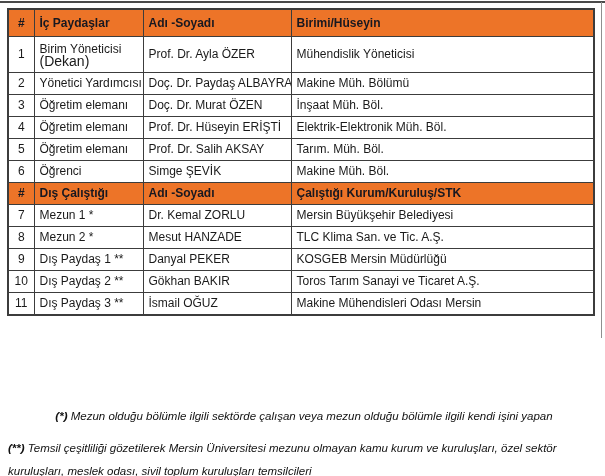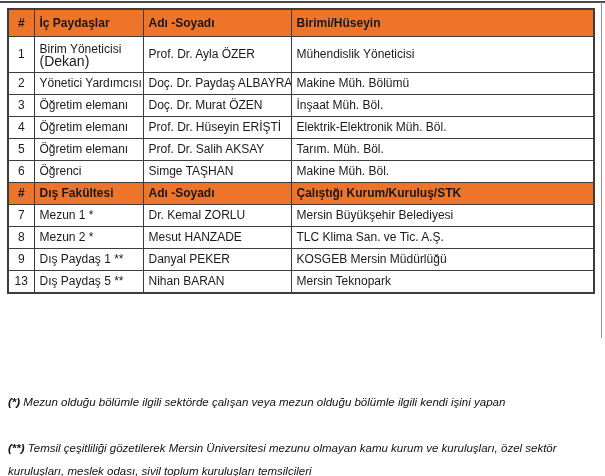--- a/index.html
+++ b/index.html
@@ -64,21 +64,21 @@
   .note {
     position:absolute;
     left:8px;
     width:592px;
     font-style:italic;
     font-size:11.5px;
     color:#111111;
   }
   .note .marker { font-weight:bold; }
   .note .bold { font-weight:normal; }
-  .note1 { top:396px; }
+  .note1 { top:410px;text-align:center; }
   .note2 { top:437px; line-height:23px; }
 </style>
 </head>
 <body>
 
 <div class="edge-top"></div>
 <div class="edge-right"></div>
 
 <div class="tbl-wrap">
   <table class="board">
@@ -123,27 +123,27 @@
       </tr>
       <tr class="body-row">
         <td class="num">5</td>
         <td>Öğretim elemanı</td>
         <td>Prof. Dr. Salih AKSAY</td>
         <td>Tarım. Müh. Böl.</td>
       </tr>
       <tr class="body-row">
         <td class="num">6</td>
         <td>Öğrenci</td>
-        <td>Simge TAŞHAN</td>
+        <td>Simge ŞEVİK</td>
         <td>Makine Müh. Böl.</td>
       </tr>
 
       <tr class="head head2">
         <td class="num">#</td>
-        <td>Dış Fakültesi</td>
+        <td>Dış Çalıştığı</td>
         <td>Adı -Soyadı</td>
         <td>Çalıştığı Kurum/Kuruluş/STK</td>
       </tr>
 
       <tr class="body-row">
         <td class="num">7</td>
         <td>Mezun 1 *</td>
         <td>Dr. Kemal ZORLU</td>
         <td>Mersin Büyükşehir Belediyesi</td>
       </tr>
@@ -153,24 +153,30 @@
         <td>Mesut HANZADE</td>
         <td>TLC Klima San. ve Tic. A.Ş.</td>
       </tr>
       <tr class="body-row">
         <td class="num">9</td>
         <td>Dış Paydaş 1 **</td>
         <td>Danyal PEKER</td>
         <td>KOSGEB Mersin Müdürlüğü</td>
       </tr>
       <tr class="body-row">
-        <td class="num">13</td>
-        <td>Dış Paydaş 5 **</td>
-        <td>Nihan BARAN</td>
-        <td>Mersin Teknopark</td>
+        <td class="num">10</td>
+        <td>Dış Paydaş 2 **</td>
+        <td>Gökhan BAKIR</td>
+        <td>Toros Tarım Sanayi ve Ticaret A.Ş.</td>
+      </tr>
+      <tr class="body-row">
+        <td class="num">11</td>
+        <td>Dış Paydaş 3 **</td>
+        <td>İsmail OĞUZ</td>
+        <td>Makine Mühendisleri Odası Mersin</td>
       </tr>
     </tbody>
   </table>
 </div>
 
 <div class="note note1"><span class="marker">(*)</span><span> Mezun olduğu bölümle ilgili sektörde çalışan veya mezun olduğu bölümle ilgili kendi işini yapan</span></div>
 
 <div class="note note2"><span class="marker">(**)</span><span> Temsil çeşitliliği gözetilerek </span><span class="bold">Mersin Üniversitesi mezunu olmayan</span><span> kamu kurum ve kuruluşları, özel sektör kuruluşları, meslek odası, sivil toplum kuruluşları temsilcileri</span></div>
 
 </body></html>

